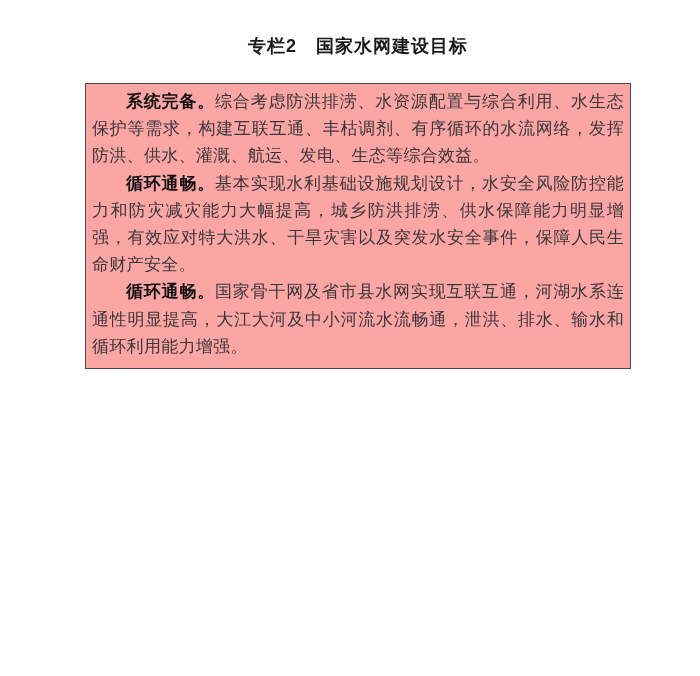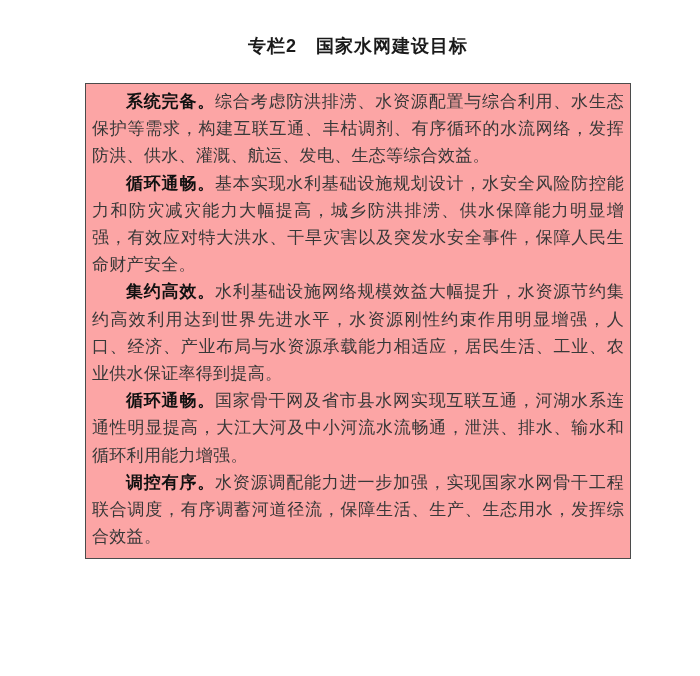--- a/index.html
+++ b/index.html
@@ -48,17 +48,15 @@
   }
 </style>
 </head>
 <body>
 
 <div class="page">
   <h1 class="title">专栏2　国家水网建设目标</h1>
   <div class="box">
     <p class="para"><span class="lead">系统完备。</span><span class="body-text">综合考虑防洪排涝、水资源配置与综合利用、水生态保护等需求，构建互联互通、丰枯调剂、有序循环的水流网络，发挥防洪、供水、灌溉、航运、发电、生态等综合效益。</span></p>
     <p class="para"><span class="lead">循环通畅。</span><span class="body-text">基本实现水利基础设施规划设计，水安全风险防控能力和防灾减灾能力大幅提高，城乡防洪排涝、供水保障能力明显增强，有效应对特大洪水、干旱灾害以及突发水安全事件，保障人民生命财产安全。</span></p>
-    <p class="para"><span class="lead">集约高效。</span><span class="body-text">水利基础设施网络规模效益大幅提升，水资源节约集约高效利用达到世界先进水平，水资源刚性约束作用明显增强，人口、经济、产业布局与水资源承载能力相适应，居民生活、工业、农业供水保证率得到提高。</span></p>
     <p class="para"><span class="lead">循环通畅。</span><span class="body-text">国家骨干网及省市县水网实现互联互通，河湖水系连通性明显提高，大江大河及中小河流水流畅通，泄洪、排水、输水和循环利用能力增强。</span></p>
-    <p class="para"><span class="lead">调控有序。</span><span class="body-text">水资源调配能力进一步加强，实现国家水网骨干工程联合调度，有序调蓄河道径流，保障生活、生产、生态用水，发挥综合效益。</span></p>
   </div>
 </div>
 
 </body></html>

